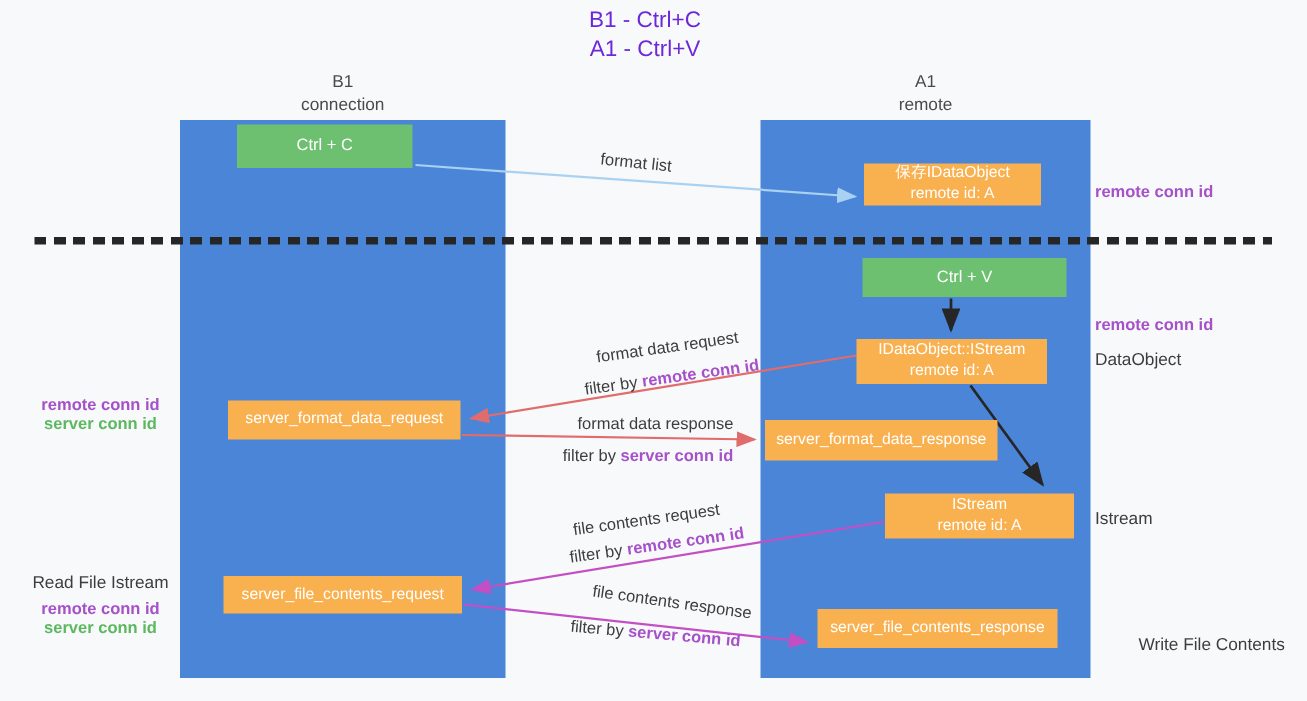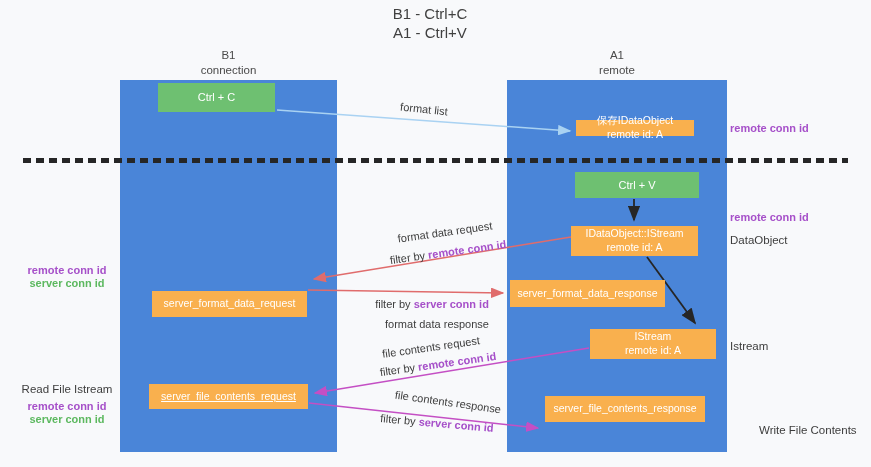--- a/index.html
+++ b/index.html
@@ -14,21 +14,21 @@
   .node .l2{font-size:10.5px;}
   .flow-label{position:absolute;font-size:11px;color:#3d3d3d;white-space:nowrap;
               transform-origin:center;}
   .side-label{position:absolute;font-size:11px;white-space:nowrap;}
   .purple{color:var(--text-purple,#a650c9);font-weight:bold;}
   .greentxt{color:var(--text-green,#5cb85f);font-weight:bold;}
   .blacktxt{color:#3d3d3d;font-weight:normal;font-size:11.5px;}
   .dashline{position:absolute;left:23px;top:158px;width:825px;height:5px;
             background:repeating-linear-gradient(90deg,#262626 0 8px,transparent 8px 13px);}
   #title{position:absolute;left:310px;top:5px;width:240px;text-align:center;
-         font-size:15px;color:#404040;line-height:1.25;}
+         font-size:15px;color:#6d28d9;line-height:1.25;}
   svg.wires{position:absolute;left:0;top:0;pointer-events:none;}
   .leftcol{position:absolute;left:14px;width:106px;text-align:center;line-height:1.15;}
 </style>
 </head>
 <body>
 
 <div id="canvas">
 
   <div id="title">
     <div>B1 - Ctrl+C</div>
@@ -70,63 +70,63 @@
     <line x1="571" y1="237" x2="314" y2="279" stroke="#e06c6c" stroke-width="1.5" marker-end="url(#m-rd)"></line>
     <line x1="308" y1="290" x2="503" y2="293" stroke="#e06c6c" stroke-width="1.5" marker-end="url(#m-rd)"></line>
     <line x1="589" y1="348" x2="315" y2="393" stroke="#c44fc4" stroke-width="1.5" marker-end="url(#m-mg)"></line>
     <line x1="309" y1="403" x2="538" y2="428" stroke="#c44fc4" stroke-width="1.5" marker-end="url(#m-mg)"></line>
   </svg>
 
   <div class="node green" style="left:158px;top:83px;width:117px;height:29px;">
     <div>Ctrl + C</div>
   </div>
 
-  <div class="node orange" style="left:576px;top:120px;width:118px;height:16px;">
+  <div class="node orange" style="left:576px;top:109px;width:118px;height:28px;">
     <div class="l2">保存IDataObject</div>
     <div class="l2">remote id: A</div>
   </div>
 
-  <div class="node green" style="left:575px;top:172px;width:124px;height:26px;">
+  <div class="node green" style="left:575px;top:172px;width:136px;height:26px;">
     <div>Ctrl + V</div>
   </div>
 
   <div class="node orange" style="left:571px;top:226px;width:127px;height:30px;">
     <div class="l2">IDataObject::IStream</div>
     <div class="l2">remote id: A</div>
   </div>
 
-  <div class="node orange" style="left:152px;top:267px;width:155px;height:26px;margin-top:24px;">
+  <div class="node orange" style="left:152px;top:267px;width:155px;height:26px;">
     <div class="l2">server_format_data_request</div>
   </div>
 
   <div class="node orange" style="left:510px;top:280px;width:155px;height:27px;">
     <div class="l2">server_format_data_response</div>
   </div>
 
   <div class="node orange" style="left:590px;top:329px;width:126px;height:30px;">
     <div class="l2">IStream</div>
     <div class="l2">remote id: A</div>
   </div>
 
-  <div class="node orange" style="left:149px;top:384px;width:159px;height:25px;text-decoration:underline;">
+  <div class="node orange" style="left:149px;top:384px;width:159px;height:25px;">
     <div class="l2">server_file_contents_request</div>
   </div>
 
-  <div class="node orange" style="left:545px;top:396px;width:160px;height:26px;">
+  <div class="node orange" style="left:545px;top:406px;width:160px;height:26px;">
     <div class="l2">server_file_contents_response</div>
   </div>
 
   <div class="flow-label" style="left:424px;top:109px;transform:translate(-50%,-50%) rotate(6deg);">format list</div>
 
   <div class="flow-label" style="left:445px;top:232px;transform:translate(-50%,-50%) rotate(-8deg);">format data request</div>
   <div class="flow-label" style="left:448px;top:252px;transform:translate(-50%,-50%) rotate(-8deg);">
     <span>filter by </span><span class="purple">remote conn id</span>
   </div>
 
-  <div class="flow-label" style="left:437px;top:283px;transform:translate(-50%,-50%);margin-top:41px;">format data response</div>
+  <div class="flow-label" style="left:437px;top:283px;transform:translate(-50%,-50%);">format data response</div>
   <div class="flow-label" style="left:432px;top:304px;transform:translate(-50%,-50%);">
     <span>filter by </span><span class="purple">server conn id</span>
   </div>
 
   <div class="flow-label" style="left:431px;top:347px;transform:translate(-50%,-50%) rotate(-8deg);">file contents request</div>
   <div class="flow-label" style="left:438px;top:364px;transform:translate(-50%,-50%) rotate(-8deg);">
     <span>filter by </span><span class="purple">remote conn id</span>
   </div>
 
   <div class="flow-label" style="left:448px;top:402px;transform:translate(-50%,-50%) rotate(8deg);">file contents response</div>

